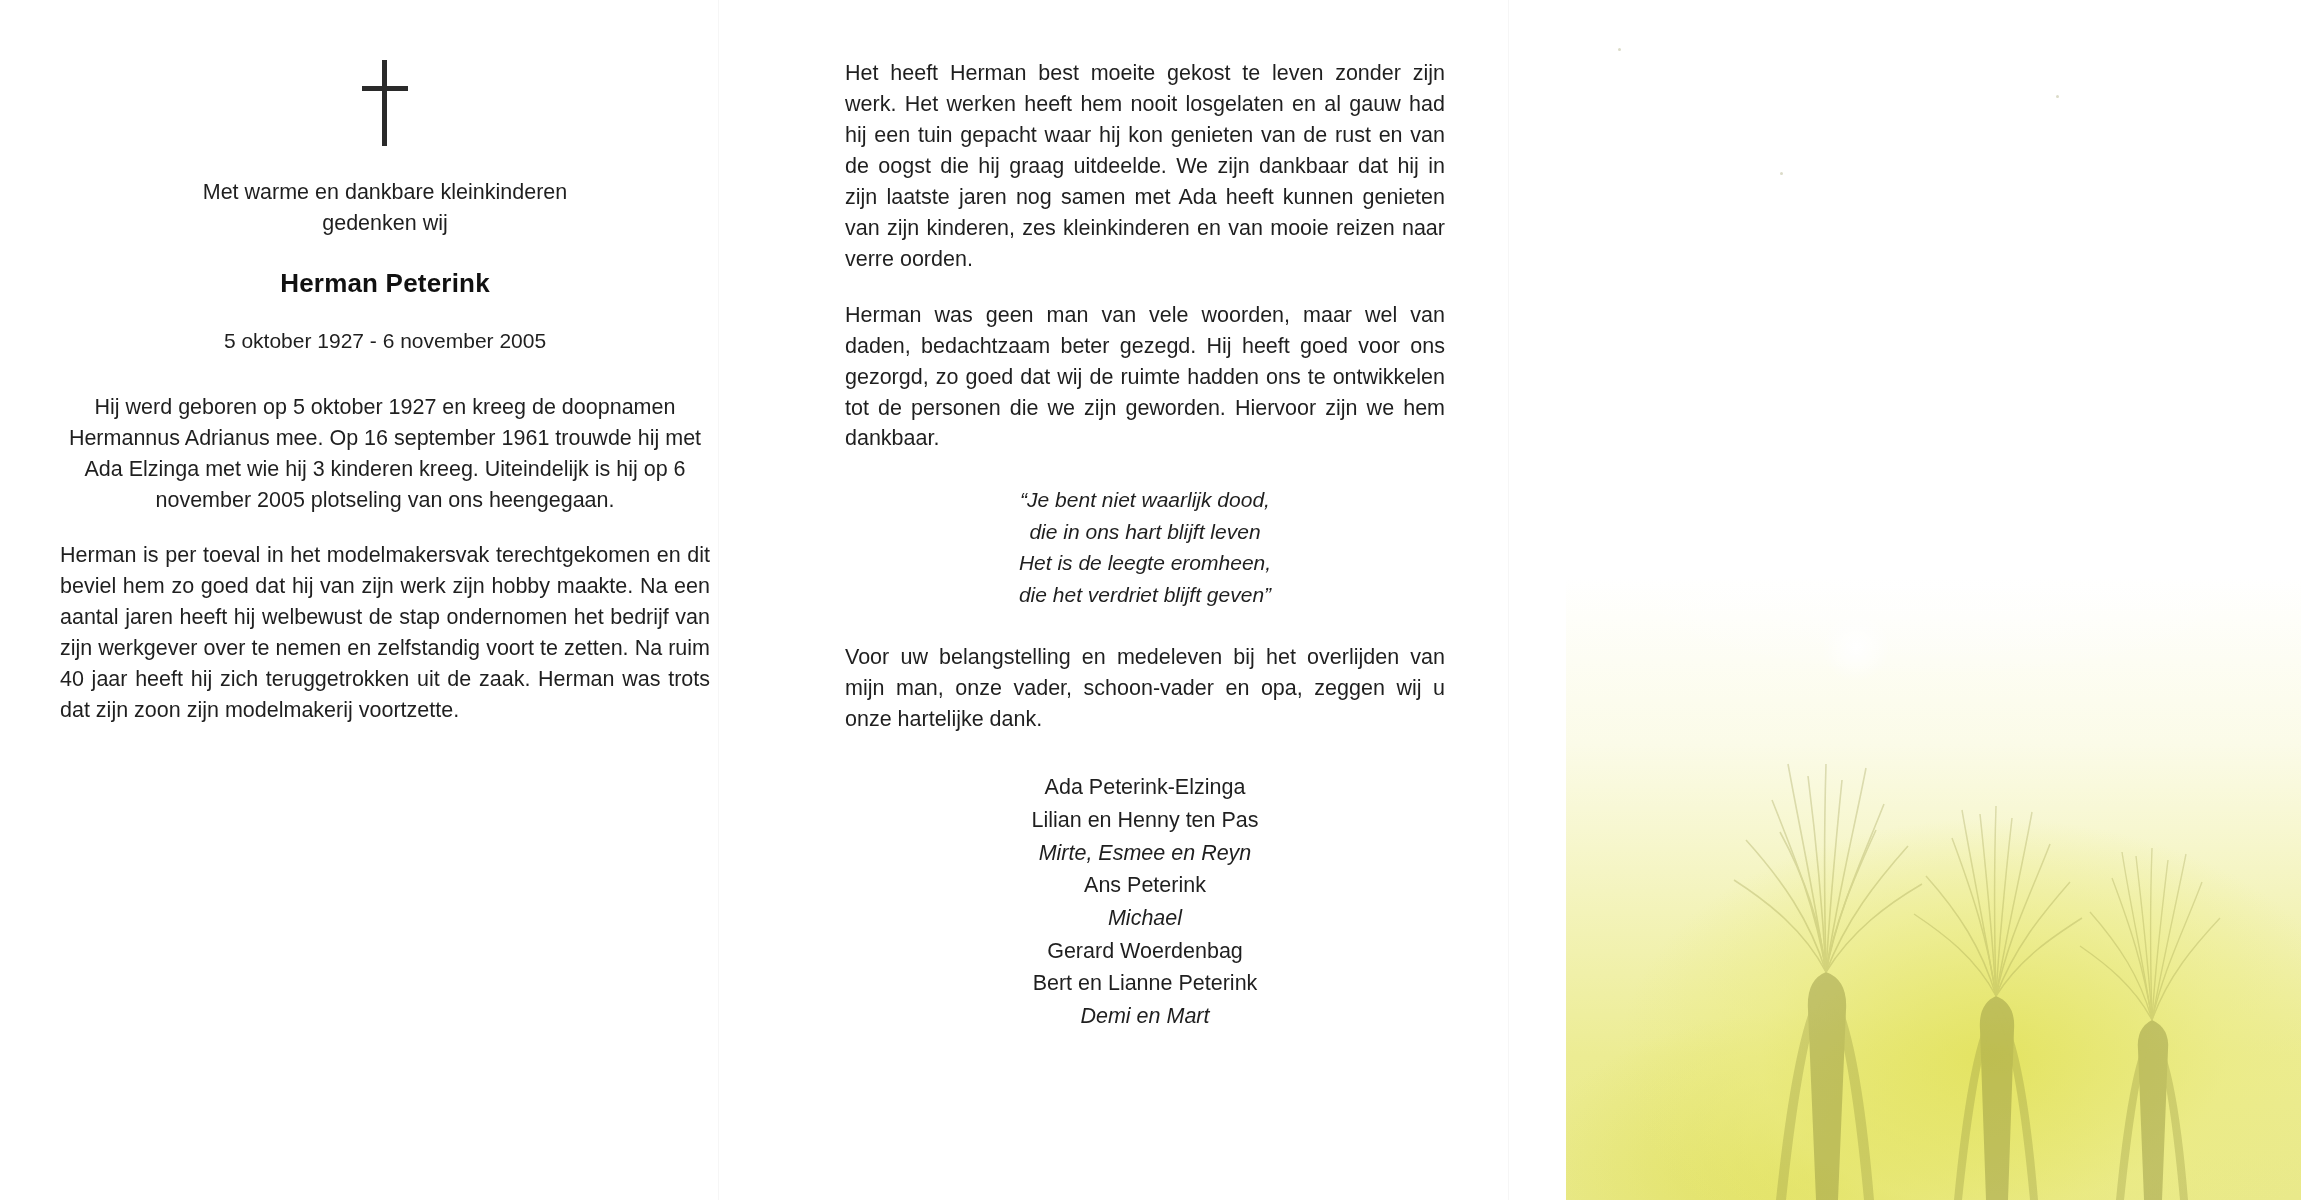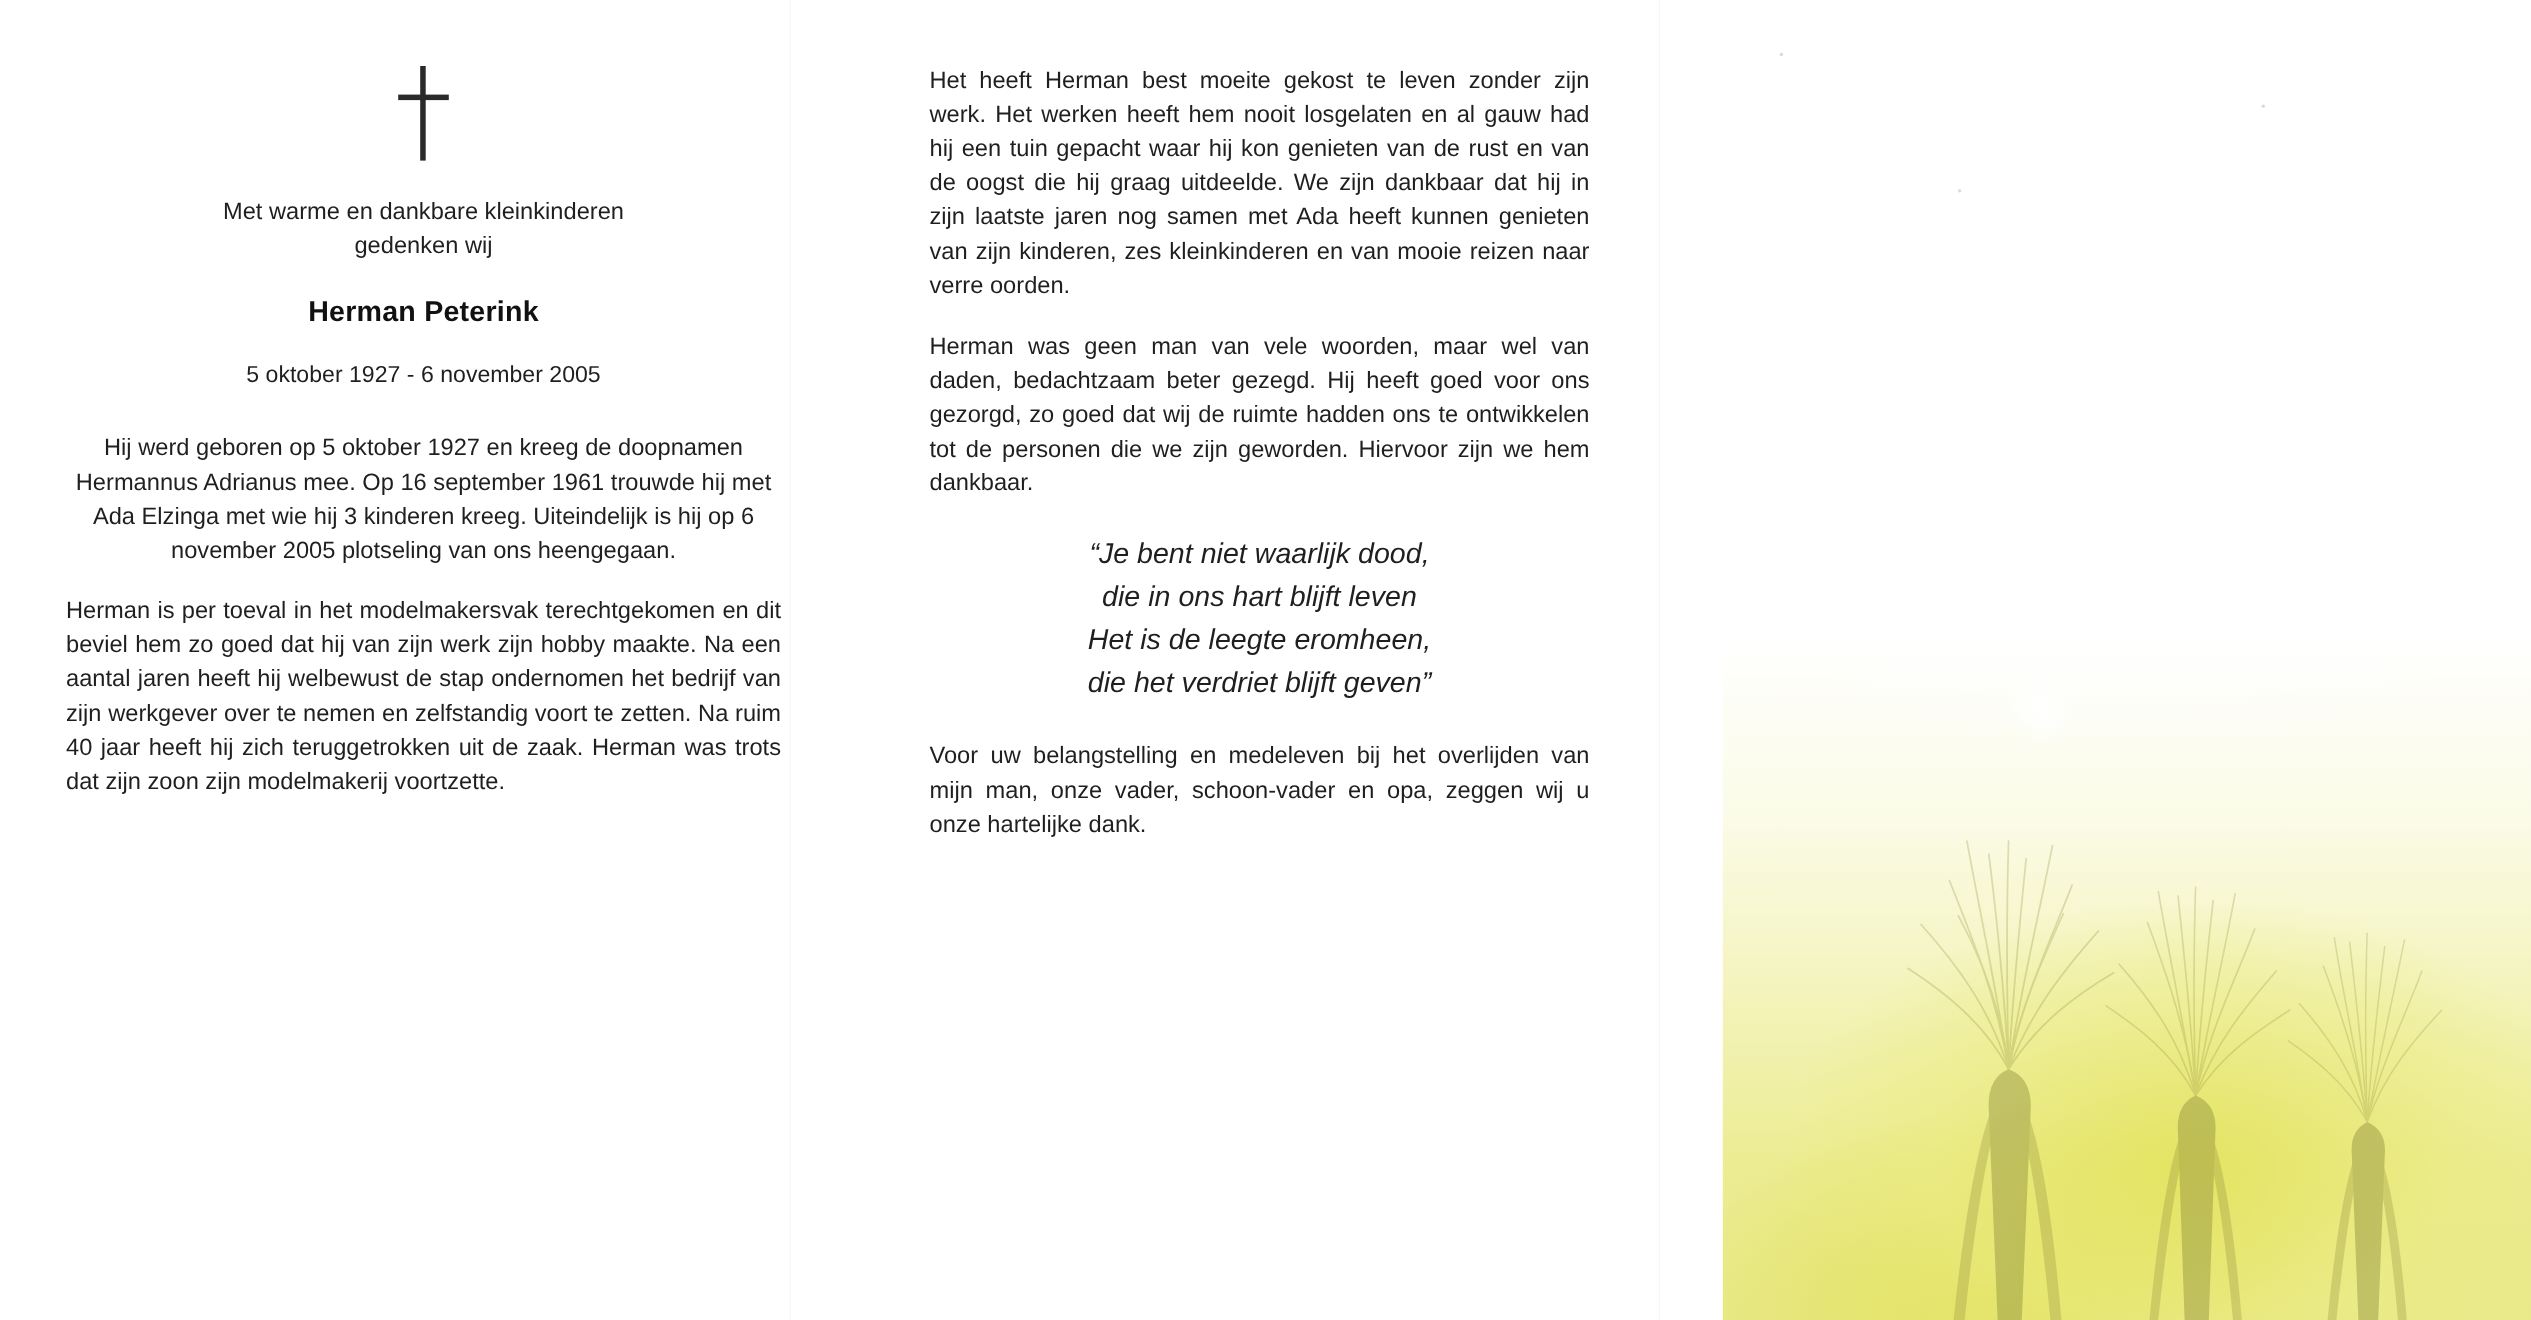--- a/index.html
+++ b/index.html
@@ -113,21 +113,21 @@
     text-align: justify;
     text-justify: inter-word;
   }
   .col-mid p.last-of-block {
     margin-bottom: 27px;
   }
 
   .poem {
     text-align: center;
     font-style: italic;
-    font-size: 26px;
+    font-size: 21px;
     line-height: 1.5;
     margin: 30px 0 32px 0;
   }
 
   .signatures {
     text-align: center;
     font-size: 21.5px;
     line-height: 1.52;
     margin-top: 36px;
   }
@@ -230,20 +230,30 @@
 
     <div class="poem">
       <div>“Je bent niet waarlijk dood,</div>
       <div>die in ons hart blijft leven</div>
       <div>Het is de leegte eromheen,</div>
       <div>die het verdriet blijft geven”</div>
     </div>
 
     <p>Voor uw belangstelling en medeleven bij het overlijden van mijn man, onze vader, schoon-vader en opa, zeggen wij u onze hartelijke dank.</p>
 
+    <div class="signatures">
+      <div>Ada Peterink-Elzinga</div>
+      <div>Lilian en Henny ten Pas</div>
+      <div class="italic">Mirte, Esmee en Reyn</div>
+      <div>Ans Peterink</div>
+      <div class="italic">Michael</div>
+      <div>Gerard Woerdenbag</div>
+      <div>Bert en Lianne Peterink</div>
+      <div class="italic">Demi en Mart</div>
+    </div>
   </div>
 
   <div class="photo-panel">
     <div class="photo-inner"></div>
     <div class="haze"></div>
 
     <div class="sun-glow"></div>
 
     <div class="tree" style="left: 110px; bottom: 0;">
       <svg width="300" height="520" viewBox="0 0 300 520">

